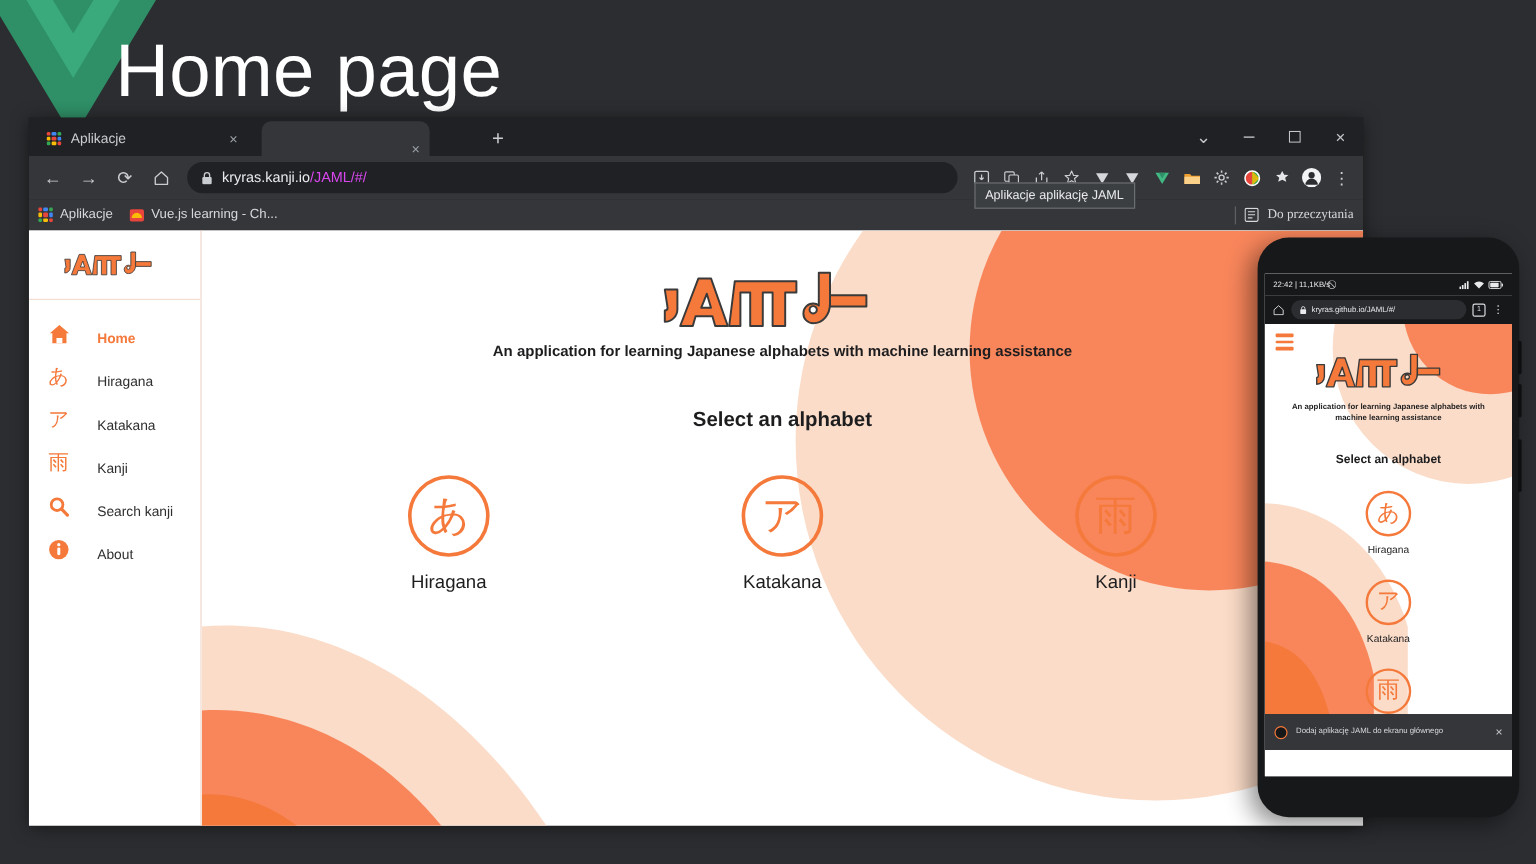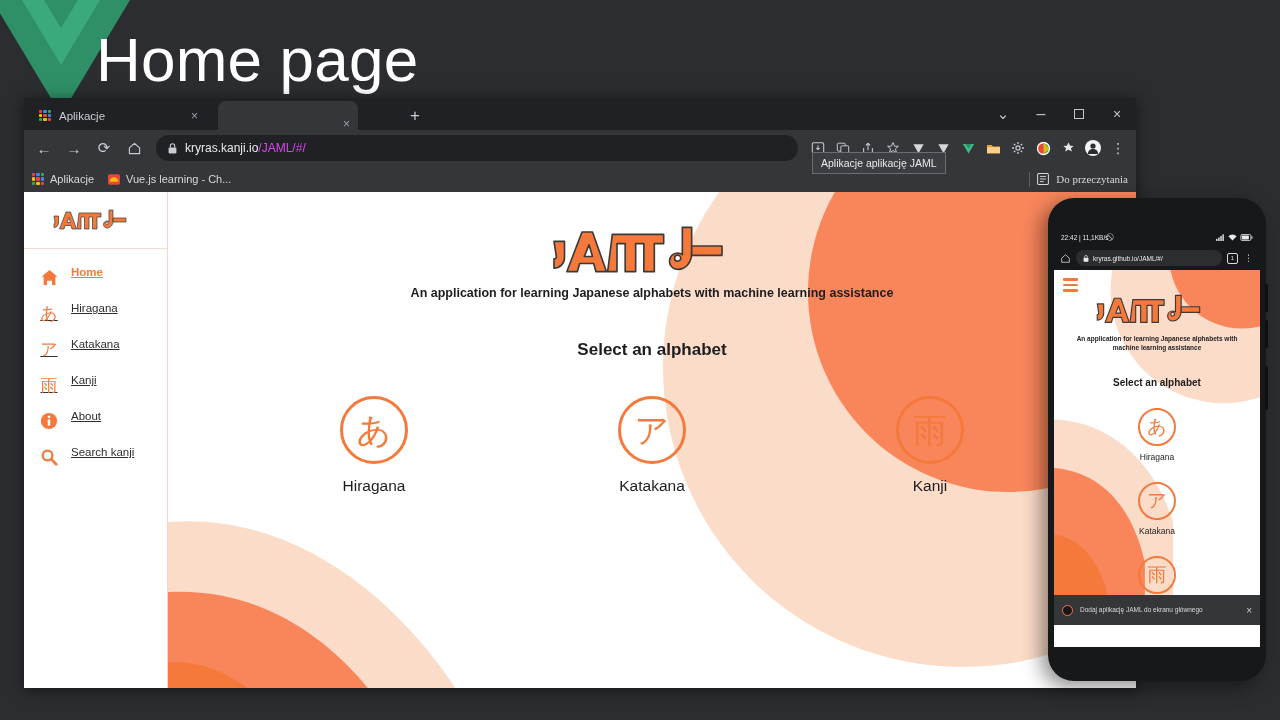--- a/index.html
+++ b/index.html
@@ -91,22 +91,22 @@
   .viewport { position: relative; height: 516px; background: #ffffff; overflow: hidden; display: flex; }
 
   .sidebar {
     width: 144px; flex: 0 0 144px; background: #ffffff;
     border-right: 1px solid #f0d9cc; position: relative; z-index: 5;
     padding-top: 8px;
   }
   .side-logo { text-align: center; padding: 8px 0 10px; border-bottom: 1px solid #f3ddd0; }
   .side-logo svg { display: inline-block; }
   .side-nav { padding-top: 10px; }
-  .side-item { display: flex; align-items: flex-start; gap: 11px; padding: 7px 0 7px 14px;
-               font-size: 11.5px; color: #2f2f2f; text-decoration: underline; }
+  .side-item { display: flex; align-items: flex-end; gap: 21px; padding: 7px 0 7px 14px;
+               font-size: 11.5px; color: #2f2f2f; }
   .side-item.active { color: #f4793b; font-weight: bold; }
   .side-ico { width: 22px; height: 22px; flex: 0 0 22px; display:flex; align-items:center;
               justify-content:center; color: #f4793b; font-size: 17px; line-height: 1; }
   .side-ico.jp { font-size: 17px; font-family: "DejaVu Sans", sans-serif; }
 
   
   .content { flex: 1 1 auto; position: relative; overflow: hidden; background: #fff; }
   .blobs { position: absolute; inset: 0; z-index: 0; }
   .content-inner { position: relative; z-index: 2; text-align: center; padding-top: 30px; }
   .hero-logo { display: block; margin: 0 auto; }
@@ -381,35 +381,35 @@
           <span class="side-ico jp">ア</span>
           <span>Katakana</span>
         </div>
         <div class="side-item">
           <span class="side-ico jp">雨</span>
           <span>Kanji</span>
         </div>
         <div class="side-item">
           <span class="side-ico">
             <svg width="18" height="18" viewBox="0 0 20 20">
+                <circle cx="8.4" cy="8.4" r="5.4" fill="none" stroke="#f4793b" stroke-width="2.6"></circle>
+                <path d="M12.6 12.6 18 18" stroke="#f4793b" stroke-width="3" stroke-linecap="round"></path>
+              </svg>
+          </span>
+          <span>Search kanji</span>
+        </div>
+        <div class="side-item">
+          <span class="side-ico">
+            <svg width="18" height="18" viewBox="0 0 20 20">
                 <circle cx="10" cy="10" r="9" fill="#f4793b"></circle>
                 <circle cx="10" cy="5.4" r="1.5" fill="#fff"></circle>
                 <rect x="8.6" y="8" width="2.8" height="7.2" rx="1.3" fill="#fff"></rect>
               </svg>
           </span>
           <span>About</span>
-        </div>
-        <div class="side-item">
-          <span class="side-ico">
-            <svg width="18" height="18" viewBox="0 0 20 20">
-                <circle cx="8.4" cy="8.4" r="5.4" fill="none" stroke="#f4793b" stroke-width="2.6"></circle>
-                <path d="M12.6 12.6 18 18" stroke="#f4793b" stroke-width="3" stroke-linecap="round"></path>
-              </svg>
-          </span>
-          <span>Search kanji</span>
         </div>
       </div>
     </div>
 
     <div class="content">
       <svg class="blobs" viewBox="0 0 968 516" preserveAspectRatio="none">
         <circle cx="795" cy="175" r="300" fill="#fbdcc8"></circle>
         <circle cx="840" cy="100" r="200" fill="#f9865b"></circle>
         <path d="M0 330 C 120 320 230 400 300 516 L0 516 Z" fill="#fbdcc8"></path>
         <path d="M0 400 C 90 395 165 445 215 516 L0 516 Z" fill="#f9865b"></path>

